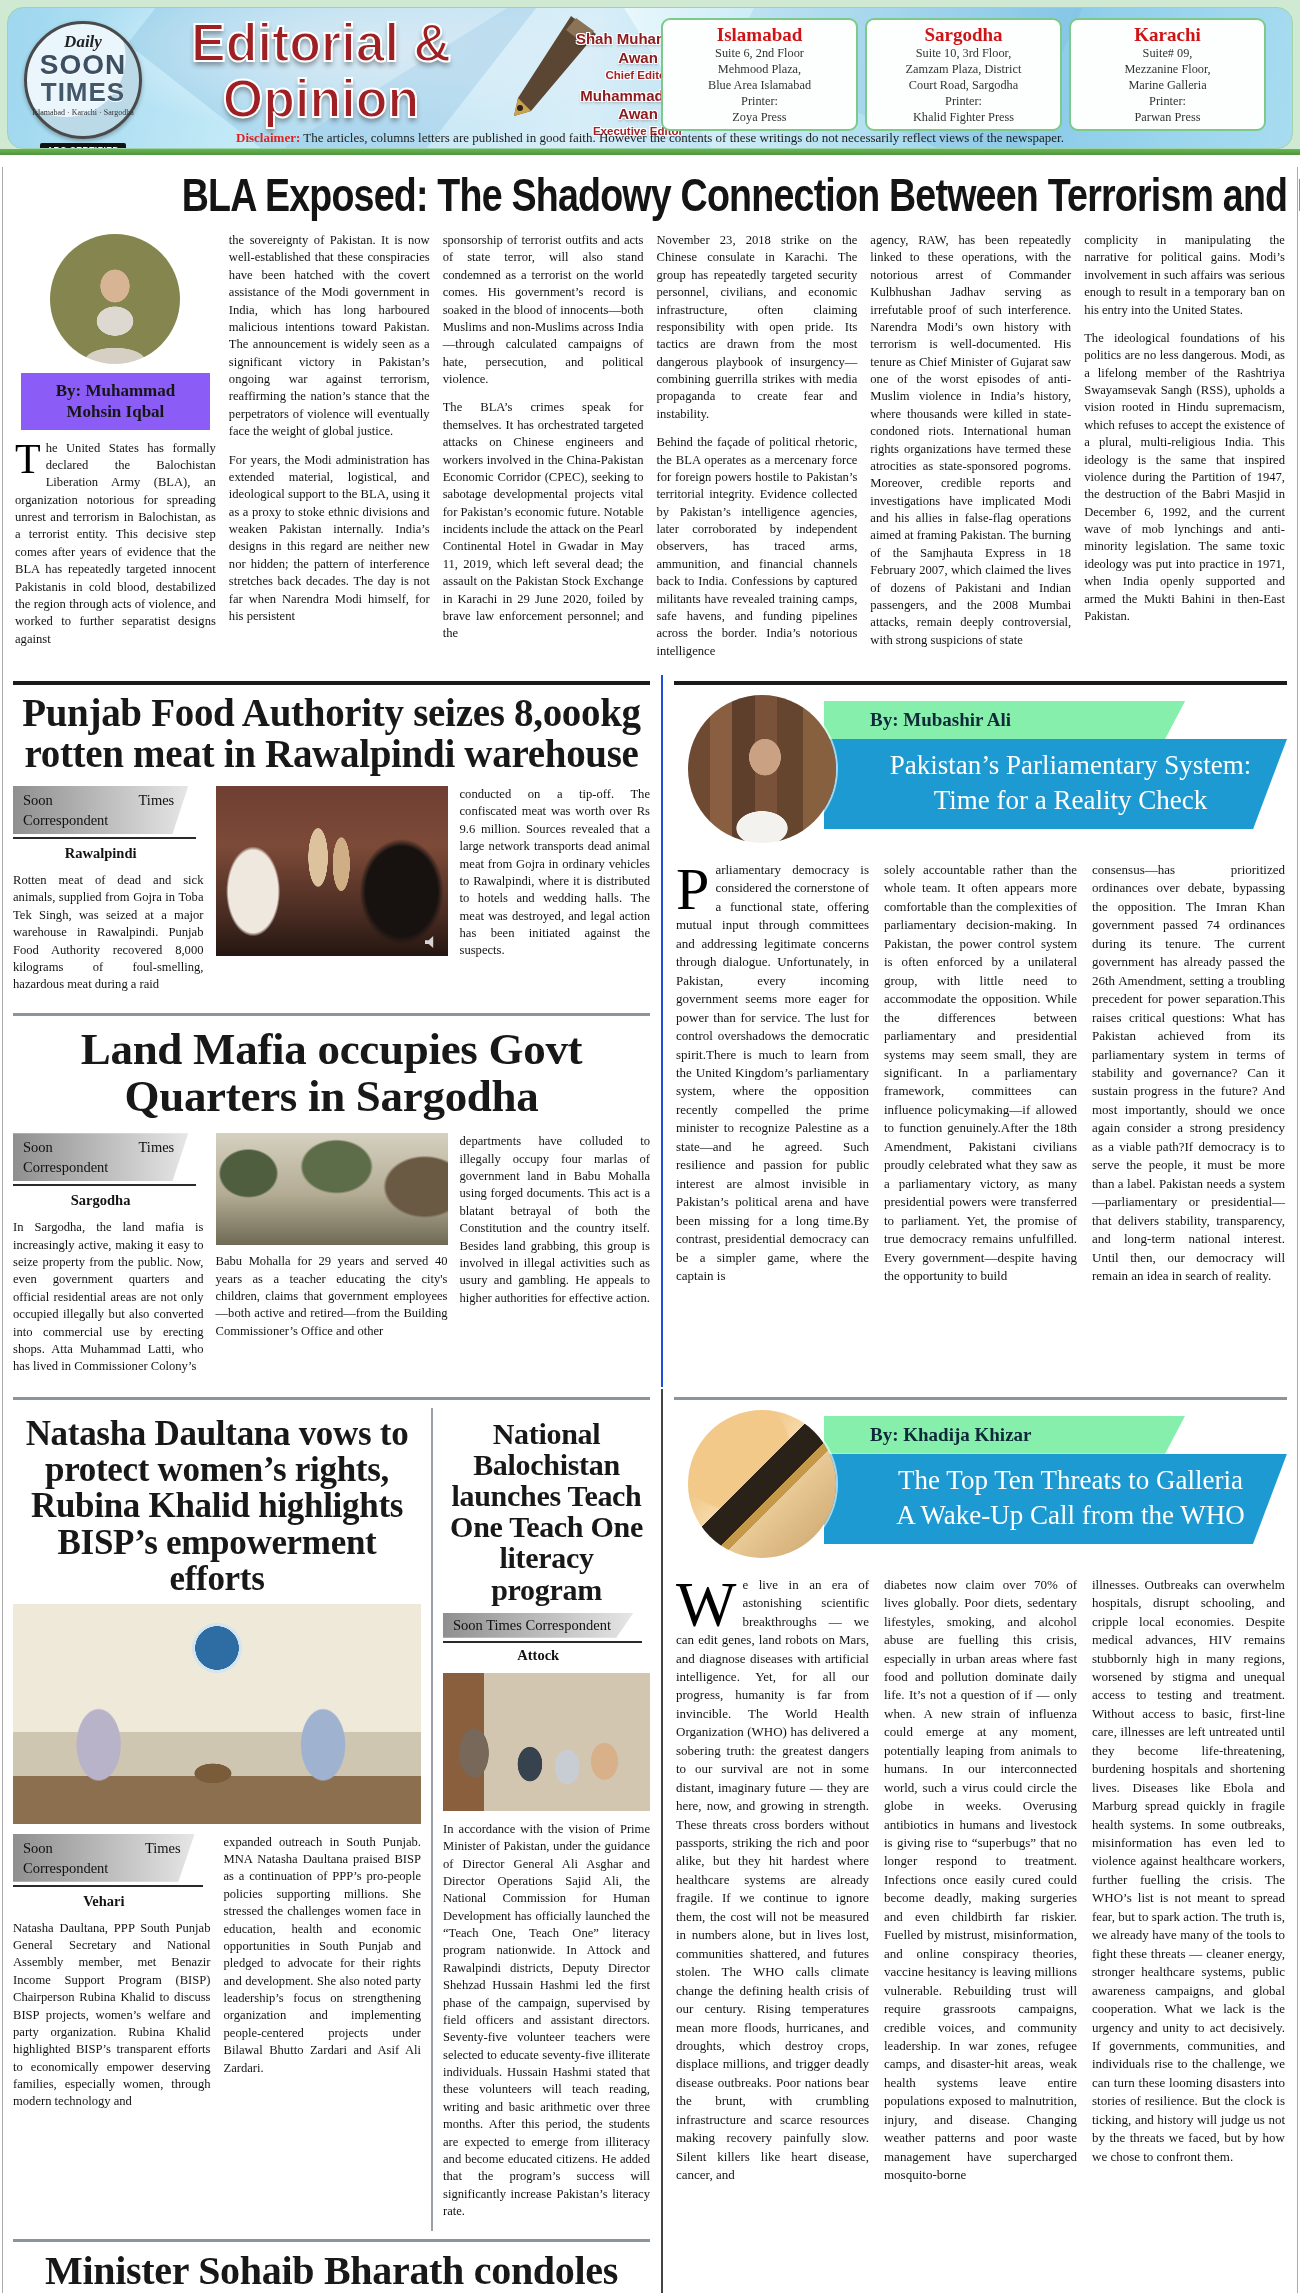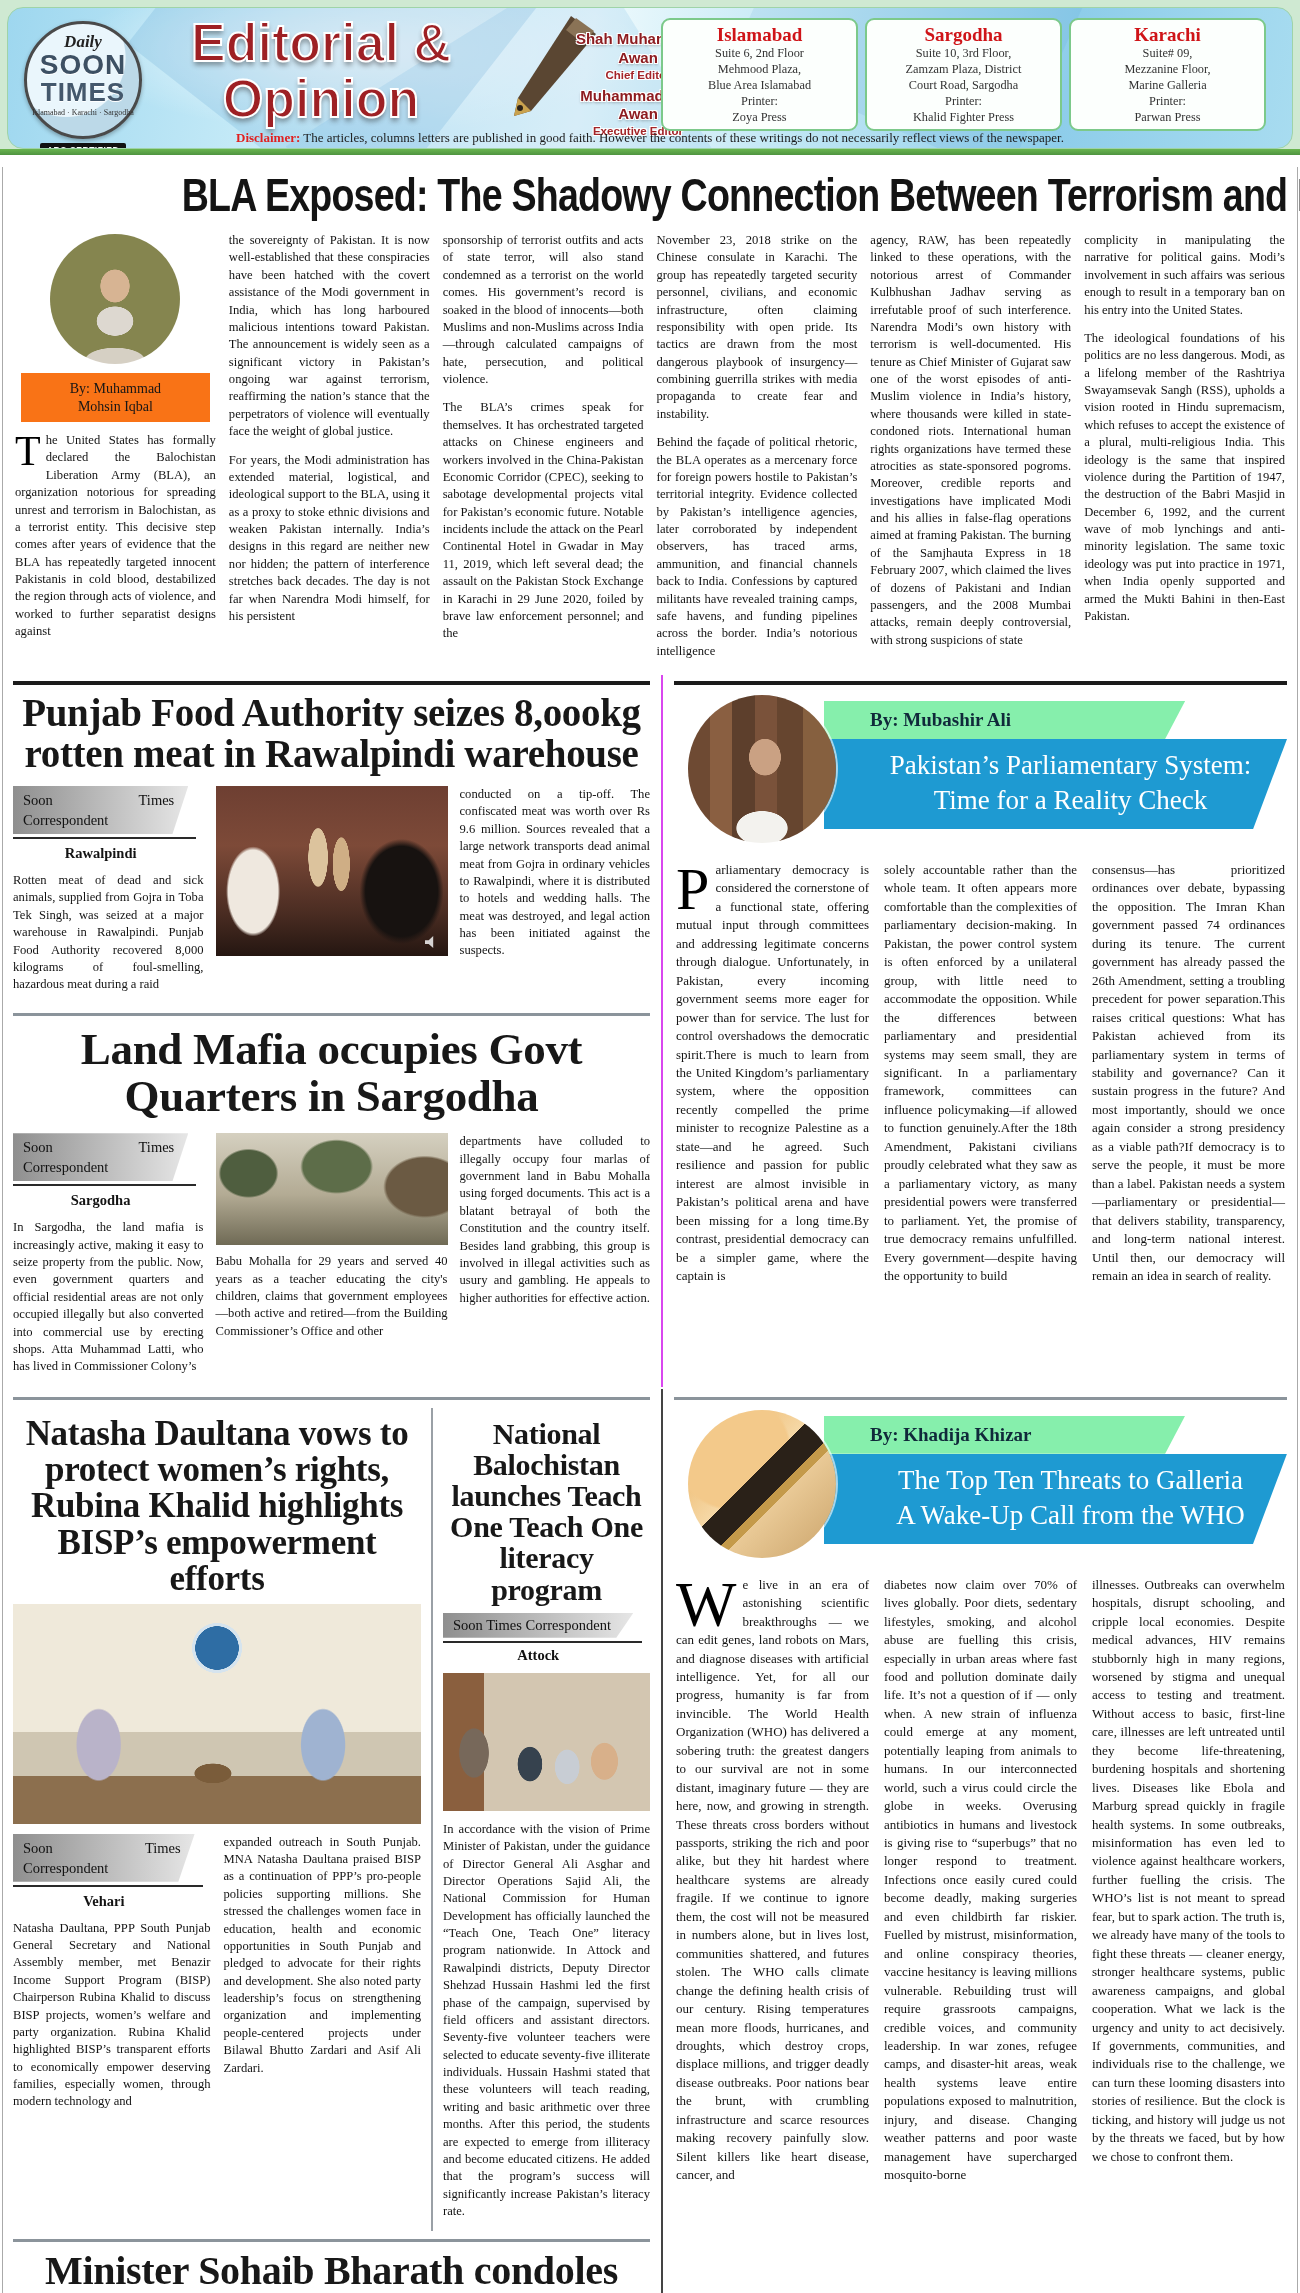--- a/index.html
+++ b/index.html
@@ -74,21 +74,21 @@
   .dateline { text-align:center; font-weight:bold; font-size:14.5px; margin-bottom:9px; width:92%; }
 
   
   .ph { position:relative; overflow:hidden; }
   .ph-author { width:130px; height:130px; border-radius:50%; margin:2px auto 9px;
     background:
       radial-gradient(ellipse 30px 24px at 50% 67%, #ddd8d0 0 60%, transparent 62%),
       radial-gradient(ellipse 24px 27px at 50% 40%, #d7b493 0 60%, transparent 62%),
       radial-gradient(ellipse 48px 20px at 50% 97%, #d6d0c4 0 60%, transparent 63%),
       radial-gradient(circle, #85854f 0 70%, #6e6e40 100%); }
-  .byline-box { background:#f97316; text-align:center; font-weight:normal; font-size:14px; padding:7px 4px; margin:0 6px 10px; color:#161616; line-height:1.25; }
+  .byline-box { background:#8b5cf6; text-align:center; font-weight:bold; font-size:17px; padding:7px 4px; margin:0 6px 10px; color:#161616; line-height:1.25; }
 
   .ph-meat { width:232px; height:170px; flex:none;
     background:
       radial-gradient(ellipse 16px 48px at 44% 42%, #dcc39d 0 60%, transparent 62%),
       radial-gradient(ellipse 14px 44px at 54% 46%, #cfae85 0 60%, transparent 62%),
       radial-gradient(ellipse 60px 75px at 80% 62%, #171210 0 60%, transparent 70%),
       radial-gradient(ellipse 45px 75px at 16% 62%, #efe8df 0 55%, transparent 60%),
       linear-gradient(180deg,#6e3f32 0%, #7d4a38 35%, #4a2c22 75%, #241611 100%); }
   .speaker { position:absolute; right:8px; bottom:8px; width:15px; height:12px; background:#e8e8e8; opacity:.9;
     clip-path:polygon(0 35%,28% 35%,58% 0,58% 100%,28% 65%,0 65%); }
@@ -136,21 +136,21 @@
 
   
   .cols6 { display:flex; gap:13px; padding:0 2px 4px; }
   .cols6 .col { flex:1; min-width:0; }
   .cols3 { display:flex; gap:15px; padding:0 2px 6px; }
   .cols3 .col { flex:1; min-width:0; }
   .cols2 { display:flex; gap:13px; }
   .cols2 .col { flex:1; min-width:0; }
 
   .row2 { display:flex; align-items:stretch; }
-  .row2-left { width:650px; flex:none; border-right:2px solid #d946ef; padding-right:11px; }
+  .row2-left { width:650px; flex:none; border-right:2px solid #1d4ed8; padding-right:11px; }
   .row2-right { flex:1; min-width:0; padding-left:11px; }
 
   .story-row { display:flex; gap:12px; margin-top:4px; }
   .story-col { flex:1; min-width:0; }
 
   .row34 { display:flex; align-items:stretch; margin-top:2px; }
   .row34-left { width:650px; flex:none; border-right:2px solid #444; padding-right:11px; }
   .row34-right { flex:1; min-width:0; padding-left:11px; }
   .row3L { display:flex; }
   .nat-block { width:418px; flex:none; padding-right:10px; }

